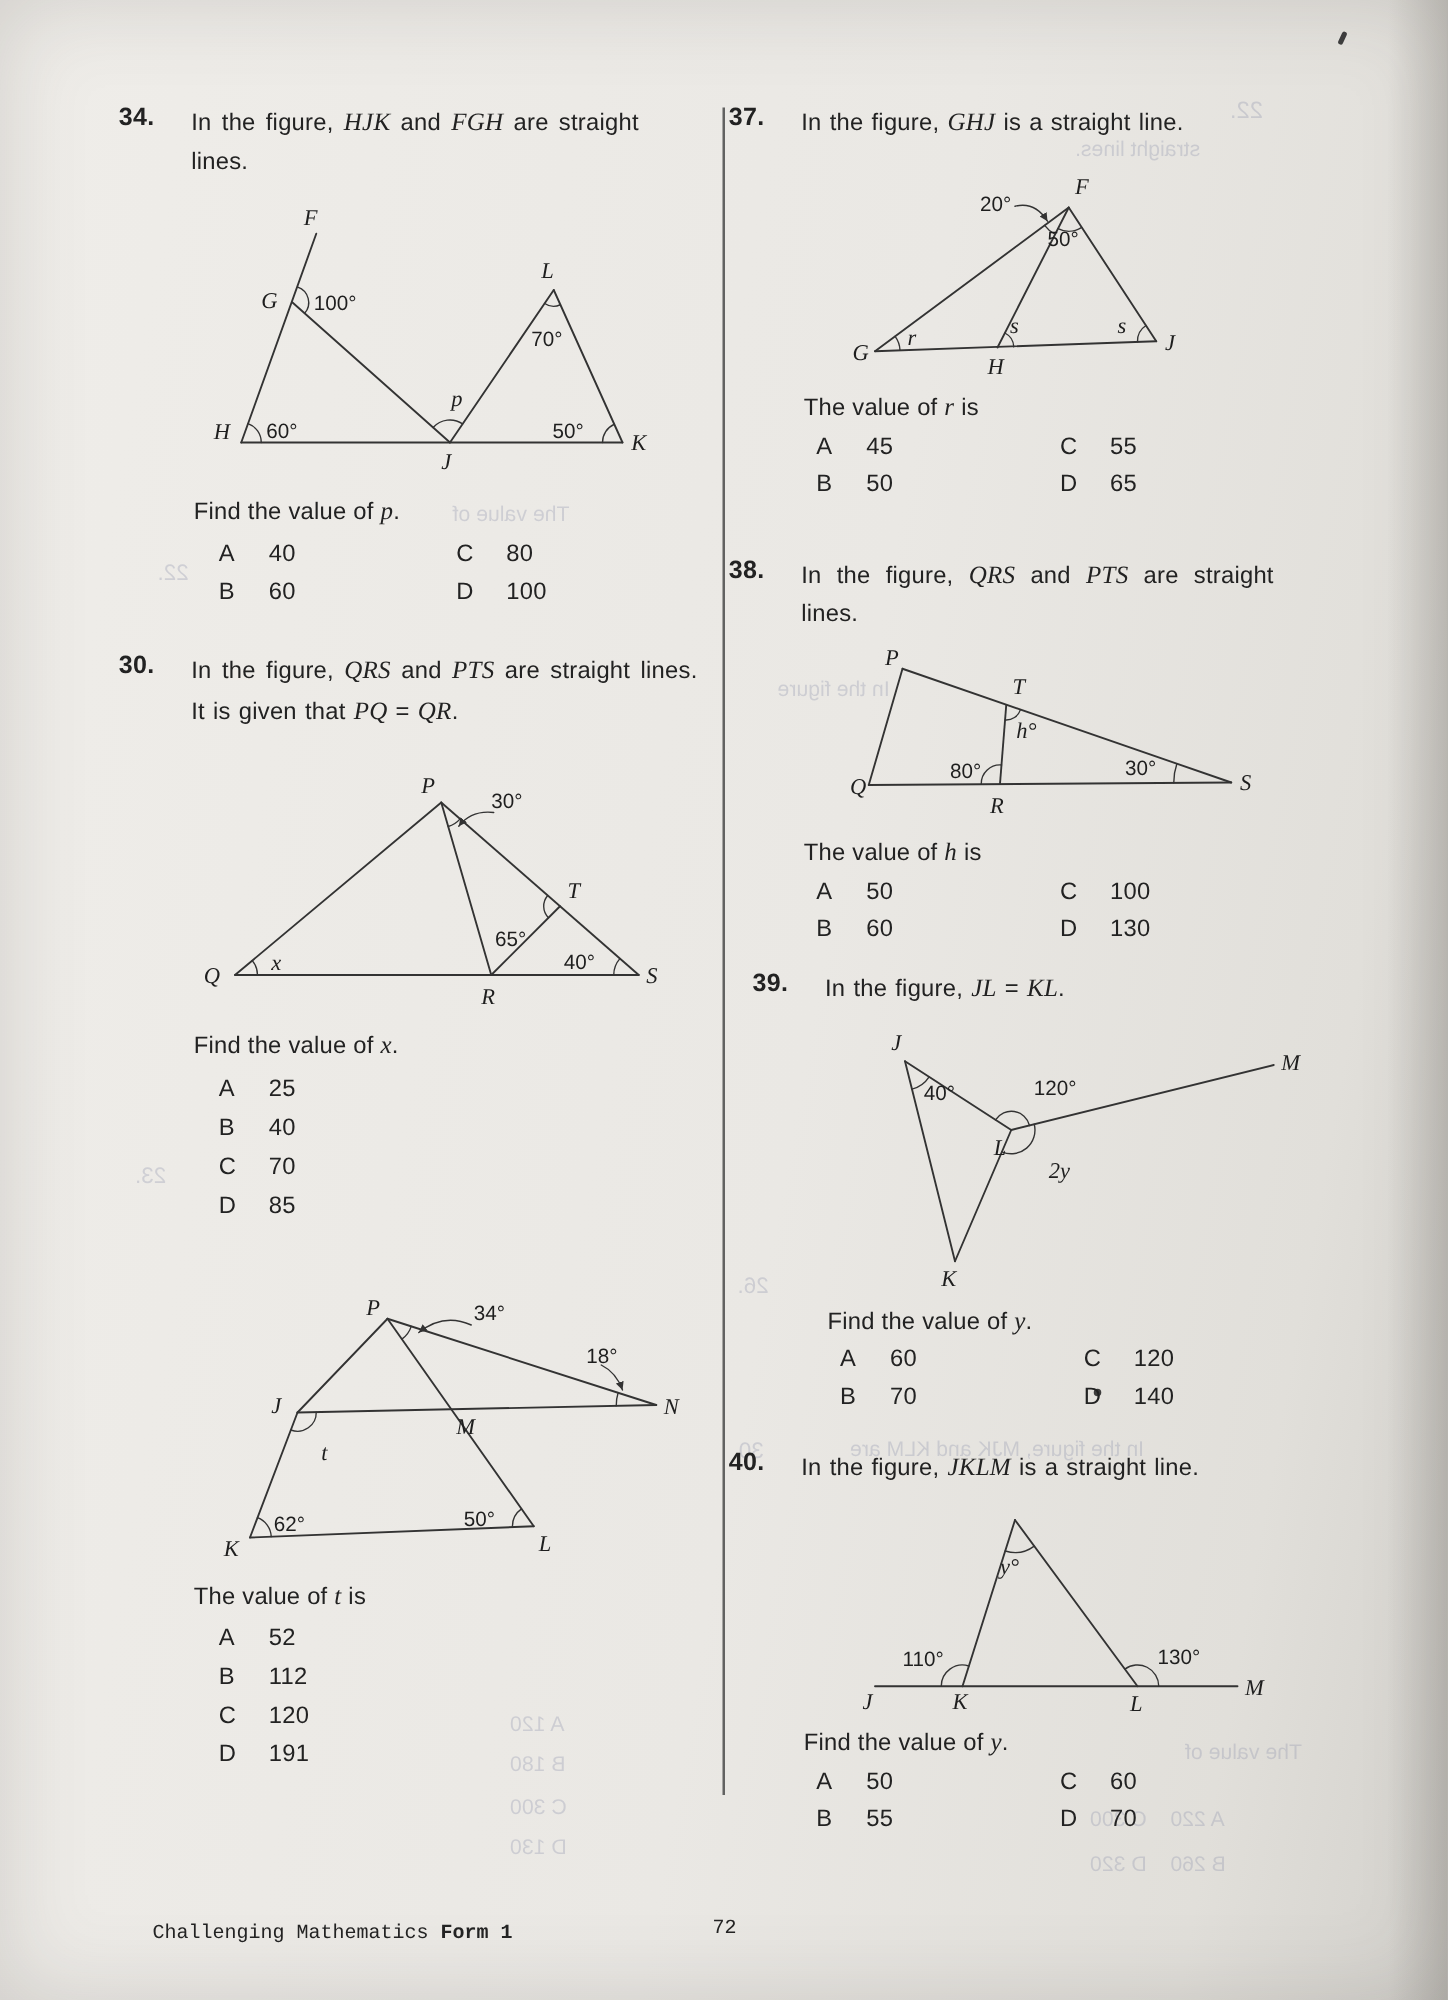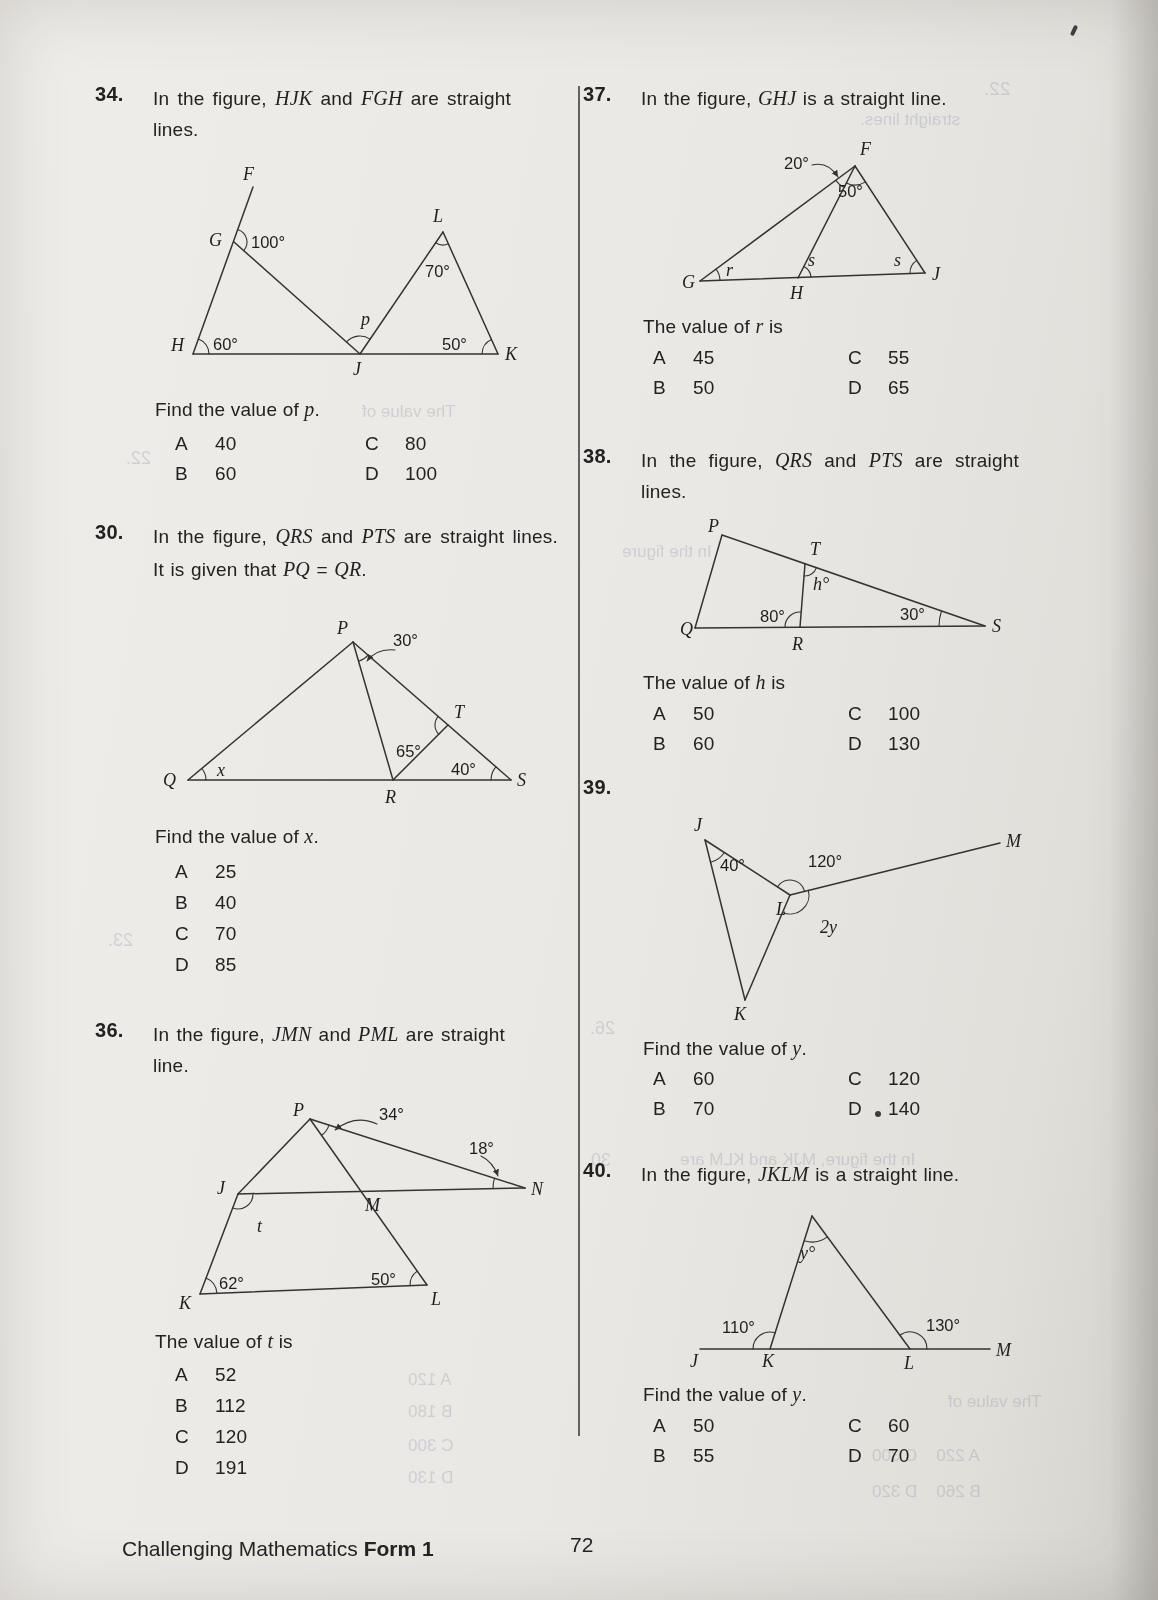--- a/index.html
+++ b/index.html
@@ -42,21 +42,21 @@
   .fig { overflow:visible; display:block; }
   .fig line, .fig path { stroke:#333; stroke-width:1.5; fill:none; stroke-linecap:round; }
   .fig path.arc { stroke-width:1.1; }
   .fig path.arrow { stroke-width:1.1; marker-end:url(#arrowhead); }
   .fig text { fill:#1e1e1e; stroke:none; font-size:16.5px; font-family:"Liberation Sans", sans-serif; }
   .fig text.pt, .fig text.var { font-style:italic; font-family:"Liberation Serif", serif; font-size:18px; }
   .bleed {
     position:absolute; z-index:1; color:#8b90aa; opacity:0.30;
     font-size:17px; white-space:pre; transform:scaleX(-1); filter:blur(0.4px);
   }
-  footer { position:absolute; z-index:2; font-family:Liberation Sans, sans-serif; font-size:21px; color:#232323; }
+  footer { position:absolute; z-index:2; font-family:Liberation Mono, monospace; font-size:16px; color:#232323; }
   .footer-bold { font-weight:700; }
   .speck {
     position:absolute; left:1072px; top:25px; width:4px; height:11px;
     background:#3d3d3d; border-radius:2px; transform:rotate(25deg); z-index:2;
   }
   .ink-dot {
     position:absolute; left:875px; top:1111px; width:6px; height:6px;
     background:#2a2a2a; border-radius:50%; opacity:0.9; z-index:2;
   }
 </style>
@@ -188,24 +188,20 @@
           <span>70</span>
         </div>
       <div class="opt">
           <span class="opt-label">D</span>
           <span>85</span>
         </div>
     </div>
   </section>
 
   <section class="question" style="left:95px;top:1018px;width:475px">
-    <div class="q-head">
-      <span class="q-num">36.</span>
-      <p class="q-text" style="width:352px"><span>In the figure, </span><span class="mvar">JMN</span><span> and </span><span class="mvar">PML</span><span> are straight line.</span></p>
-    </div>
     <svg class="fig" width="420" height="220" viewBox="0 0 420 220" style="margin:12px 0 0 40px">
       <line x1="103" y1="100" x2="390" y2="94"></line>
       <line x1="175" y1="25" x2="292" y2="191"></line>
       <line x1="175" y1="25" x2="390" y2="94"></line>
       <line x1="103" y1="100" x2="175" y2="25"></line>
       <line x1="65" y1="200" x2="103" y2="100"></line>
       <line x1="65" y1="200" x2="292" y2="191"></line>
       <path class="arc" d="M194.0 31.1 A20 20 0 0 1 186.5 41.3"></path>
       <path class="arc" d="M358.0 94.7 A32 32 0 0 1 359.5 84.2"></path>
       <path class="arc" d="M118.0 99.7 A15 15 0 0 1 97.7 114.0"></path>
@@ -329,23 +325,24 @@
           <span class="opt-label">B</span>
           <span>60</span>
         </div>
       <div class="opt">
           <span class="opt-label">D</span>
           <span>130</span>
         </div>
     </div>
   </section>
 
-  <section class="question" style="left:583px;top:775px;width:500px">
+  <section class="question" style="left:602px;top:775px;width:500px">
     <div class="q-head">
       <span class="q-num">39.</span>
+      <p class="q-text" style="width:410px"><span>In the figure, </span><span class="mvar">JL</span><span> = </span><span class="mvar">KL</span><span>.</span></p>
     </div>
     <svg class="fig" width="340" height="220" viewBox="0 0 340 220" style="margin:6px 0 0 97px">
       <line x1="25" y1="35" x2="65" y2="195"></line>
       <line x1="25" y1="35" x2="110" y2="90"></line>
       <line x1="65" y1="195" x2="110" y2="90"></line>
       <line x1="110" y1="90" x2="320" y2="38"></line>
       <path class="arc" d="M44.3 47.5 A23 23 0 0 1 30.6 57.3"></path>
       <path class="arc" d="M97.4 81.9 A15 15 0 0 1 124.6 86.4"></path>
       <path class="arc" d="M128.4 85.4 A19 19 0 0 1 102.5 107.5"></path>
       <text class="pt" x="14" y="26">J</text>

